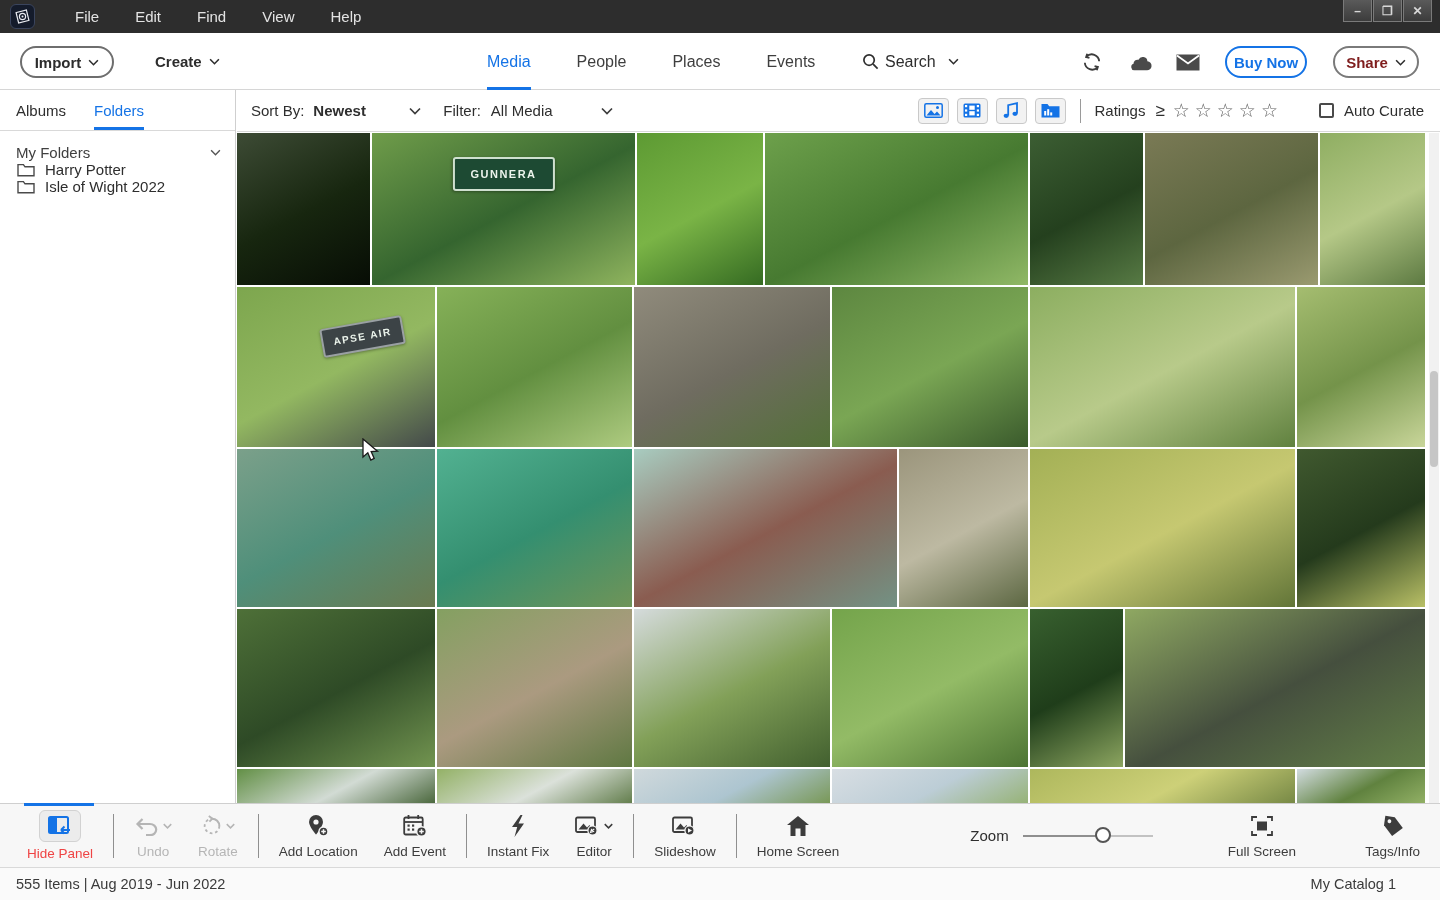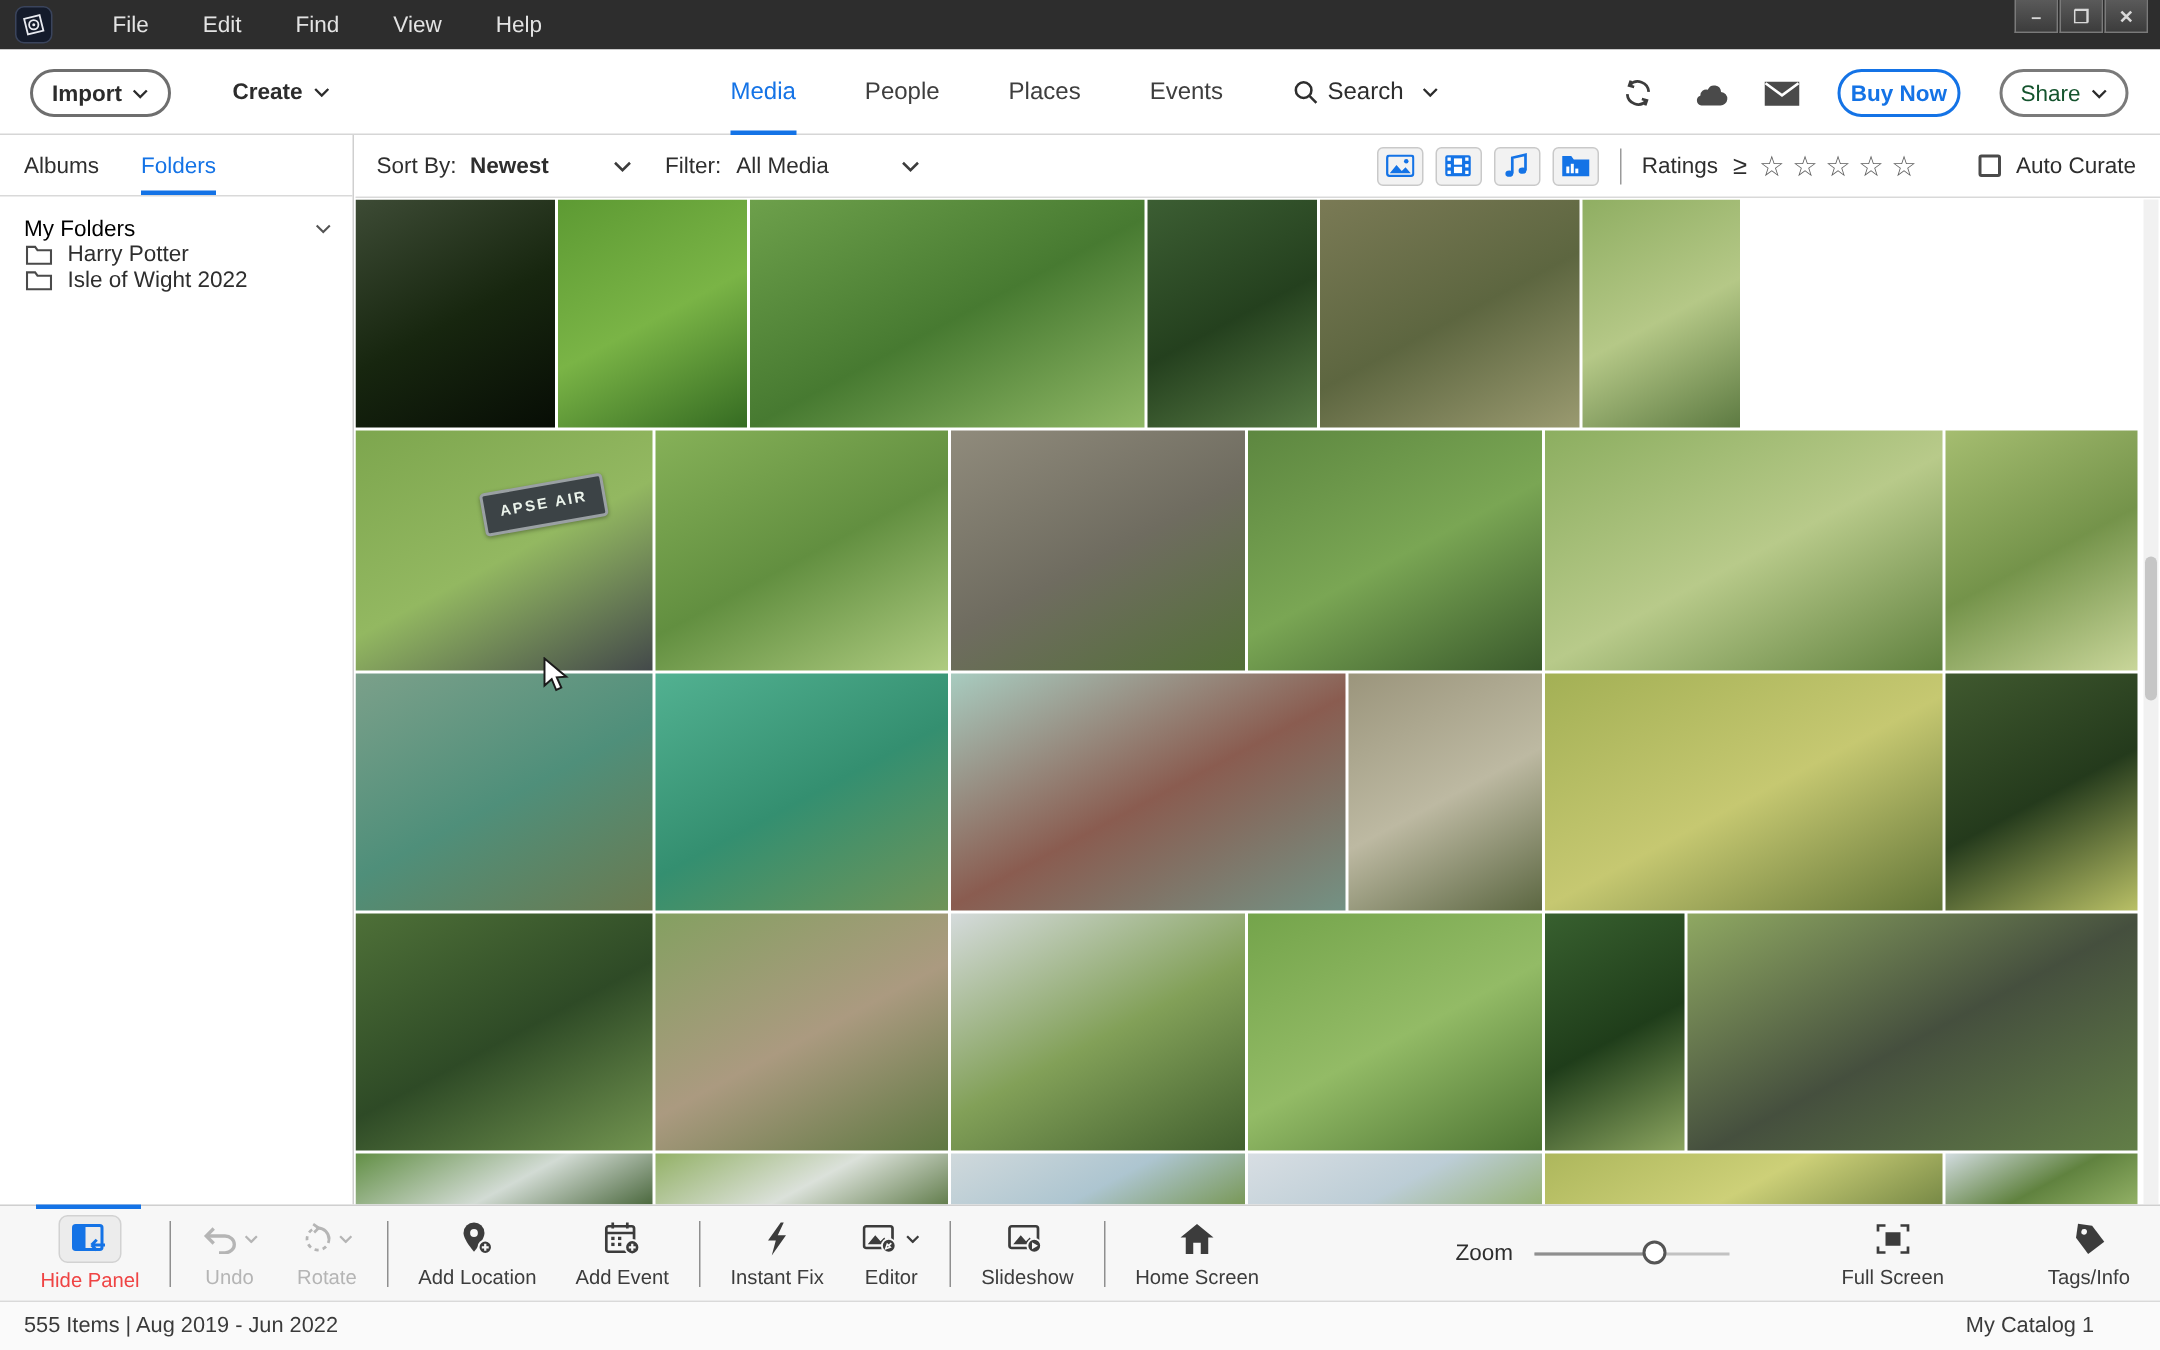--- a/index.html
+++ b/index.html
@@ -18,28 +18,28 @@
   .toolbar { position:absolute; top:33px; left:0; width:1440px; height:57px; background:#fff; border-bottom:1px solid #d6d6d6; }
   .pill { position:absolute; top:13px; height:32px; border-radius:16px; display:flex; align-items:center; justify-content:center; gap:7px; font-size:15px; background:#fff; cursor:pointer; }
   .import-btn { left:20px; width:94px; border:2px solid #6e6e6e; font-weight:bold; color:#2c2c2c; }
   .create-dd { position:absolute; left:155px; top:0; height:57px; display:flex; align-items:center; gap:7px; font-size:15px; font-weight:bold; color:#2c2c2c; cursor:pointer; }
   .tabs { position:absolute; left:487px; top:0; height:57px; display:flex; gap:46px; }
   .tab { height:100%; display:flex; align-items:center; font-size:16px; color:#3e3e3e; cursor:pointer; border-bottom:3px solid transparent; padding-top:3px; }
   .tab.active { color:#1473e6; border-bottom-color:#1473e6; }
   .search-dd { position:absolute; left:862px; top:0; height:57px; display:flex; align-items:center; gap:6px; font-size:16px; color:#2e2e2e; cursor:pointer; }
   .tool-icon { position:absolute; top:17px; width:24px; height:24px; display:flex; align-items:center; justify-content:center; cursor:pointer; }
   .buynow-btn { left:1225px; width:82px; border:2px solid #1473e6; color:#1473e6; font-weight:bold; }
-  .share-btn { left:1333px; width:86px; border:2px solid #7a7a7a; color:#14532d; font-weight:normal; }
+  .share-btn { left:1333px; width:86px; border:2px solid #7a7a7a; color:#7f1d1d; font-weight:bold; }
 
   
   .sidebar { position:absolute; top:90px; left:0; width:236px; height:713px; background:#fff; border-right:1px solid #cfcfcf; }
   .sidebar-header { height:41px; border-bottom:1px solid #d9d9d9; display:flex; align-items:flex-end; padding-left:16px; gap:28px; }
   .side-tab { font-size:15px; padding-bottom:8px; color:#2e2e2e; border-bottom:3px solid transparent; cursor:pointer; }
   .side-tab.active { color:#1473e6; border-bottom-color:#1473e6; }
-  .myfolders-row { margin-top:13px; padding:0 14px 0 16px; display:flex; align-items:center; justify-content:space-between; font-size:15px; color:#000000; cursor:pointer;gap:47px; }
+  .myfolders-row { margin-top:13px; padding:0 14px 0 16px; display:flex; align-items:center; justify-content:space-between; font-size:15px; color:#404040; cursor:pointer;gap:47px; }
   .folder-item { display:flex; align-items:center; gap:10px; padding-left:17px; font-size:15px; color:#2e2e2e; cursor:pointer; }
 
   
   .filterbar { position:absolute; top:90px; left:237px; width:1203px; height:42px; background:#fff; border-bottom:1px solid #d9d9d9; display:flex; align-items:center; font-size:15px; }
   .fb-label { color:#2e2e2e; }
   .fb-value { color:#2e2e2e; }
   .dd-chev { display:inline-flex; cursor:pointer; }
   .media-type-btns { display:flex; gap:8px; margin-left:auto; }
   .mt-btn { width:31px; height:26px; border:1px solid #c9c9c9; border-radius:4px; background:#f2f2f2; display:flex; align-items:center; justify-content:center; cursor:pointer; }
   .v-sep { width:1px; height:24px; background:#9a9a9a; margin:0 14px; }
@@ -245,20 +245,23 @@
   <span class="fb-label">Ratings</span>
   <span class="fb-label" style="margin-left:10px; font-size:17px;">≥</span>
   <span class="stars"><span>☆</span><span>☆</span><span>☆</span><span>☆</span><span>☆</span></span>
   <div class="checkbox" style="margin-left:36px;"></div>
   <span class="fb-label" style="margin-left:10px; margin-right:16px;">Auto Curate</span>
 </div>
 
 <div class="grid">
     <div class="grid-row" style="height: 152px;">
       <div class="thumb" style="width: 133px; background: linear-gradient(152deg, rgb(61, 75, 53) 0%, rgb(23, 38, 15) 52%, rgb(7, 13, 5) 100%);"></div>
+      <div class="thumb" style="width: 263px; background: linear-gradient(152deg, rgb(111, 156, 74) 0%, rgb(53, 101, 47) 52%, rgb(143, 180, 94) 100%);">
+        <span class="sign">GUNNERA</span>
+      </div>
       <div class="thumb" style="width: 126px; background: linear-gradient(152deg, rgb(93, 154, 51) 0%, rgb(122, 180, 70) 52%, rgb(53, 107, 34) 100%);"></div>
       <div class="thumb" style="width: 263px; background: linear-gradient(152deg, rgb(109, 160, 75) 0%, rgb(71, 122, 49) 52%, rgb(144, 184, 102) 100%);"></div>
       <div class="thumb" style="width: 113px; background: linear-gradient(152deg, rgb(60, 94, 51) 0%, rgb(36, 64, 30) 52%, rgb(87, 122, 68) 100%);"></div>
       <div class="thumb" style="width: 173px; background: linear-gradient(152deg, rgb(122, 122, 85) 0%, rgb(93, 102, 64) 52%, rgb(154, 154, 112) 100%);"></div>
       <div class="thumb" style="width: 105px; background: linear-gradient(152deg, rgb(143, 174, 98) 0%, rgb(181, 200, 135) 52%, rgb(93, 122, 66) 100%);"></div>
     </div>
     <div class="grid-row" style="height: 160px;">
       <div class="thumb" style="width: 198px; background: linear-gradient(152deg, rgb(125, 166, 78) 0%, rgb(147, 184, 97) 52%, rgb(67, 73, 74) 100%);">
         <span class="sign slate">APSE AIR</span>
       </div>

